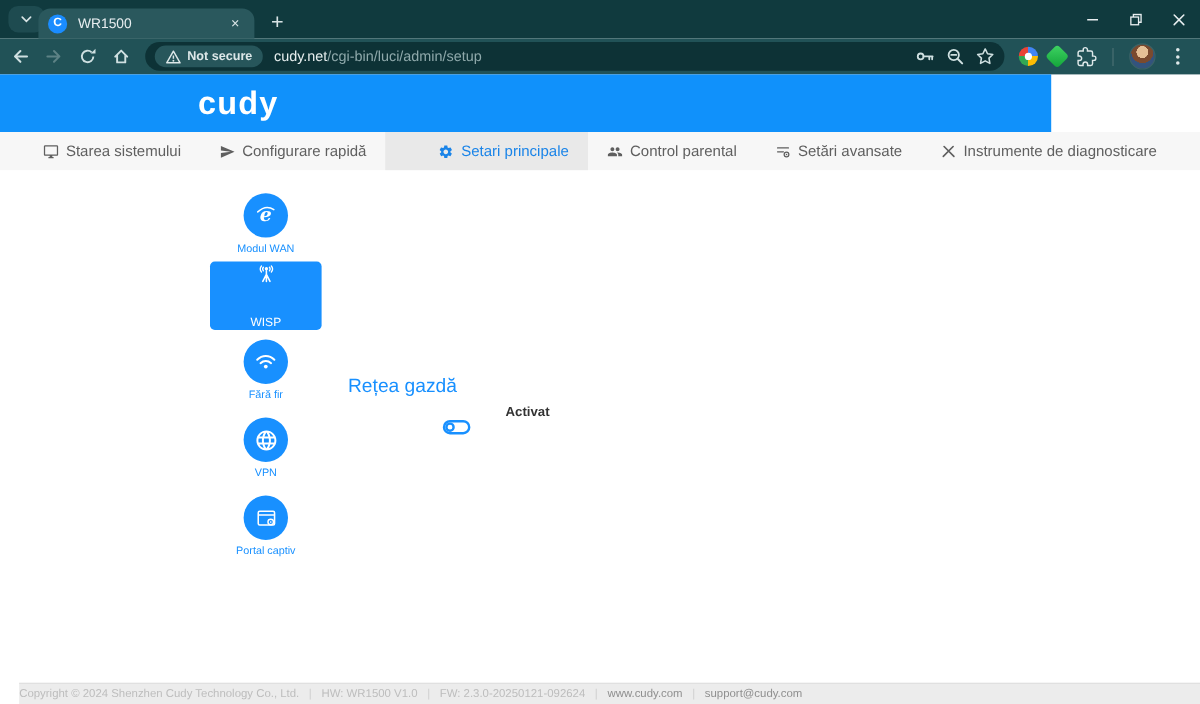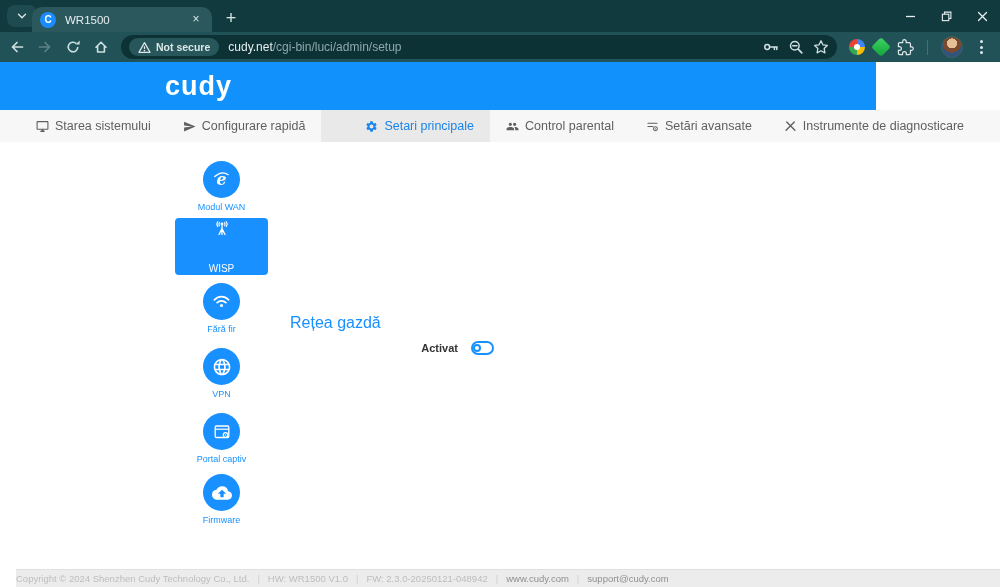--- a/index.html
+++ b/index.html
@@ -53,21 +53,21 @@
 
   .content{position:absolute;left:0;top:142px;width:1000px;height:427px;background:#fff;}
   .side{position:absolute;left:175px;top:0;width:93px;height:427px;}
   .side-item{position:absolute;left:0;right:0;display:flex;flex-direction:column;align-items:center;cursor:pointer;}
   .side-circle{width:37px;height:37px;border-radius:50%;background:var(--accent-blue);display:flex;align-items:center;justify-content:center;}
   .side-label{margin-top:4px;font-size:9px;color:var(--accent-blue);}
   .side-item.active{top:76px;height:57px;background:var(--accent-blue);border-radius:4px;justify-content:center;gap:20px;}
   .side-item.active .side-label{color:#fff;font-size:10px;margin-top:0;}
 
   .main-title{position:absolute;left:290px;top:172px;font-size:16px;color:var(--accent-blue);font-weight:400;}
-  .form-row{position:absolute;left:290px;top:196px;height:20px;display:flex;align-items:center;}
+  .form-row{position:absolute;left:290px;top:196px;height:20px;display:flex;align-items:center;flex-direction:column;}
   .form-label{width:168px;text-align:right;font-size:11px;font-weight:bold;color:#333;}
   .toggle{margin-left:13px;width:23px;height:14px;border:2px solid var(--accent-blue);border-radius:8px;background:#fff;display:flex;align-items:center;cursor:pointer;}
   .toggle .knob{width:8px;height:8px;border:2px solid var(--accent-blue);border-radius:50%;background:#fff;margin-left:0px;}
 
   .page-footer{position:absolute;left:16px;top:569px;width:1000px;height:18px;background:var(--footer-bg);border-top:1px solid #e0e0e0;display:flex;align-items:center;font-size:9.5px;color:#bdbdbd;white-space:nowrap;}
   .page-footer span + span::before{content:"|";margin:0 8px;color:#cfcfcf;}
   .page-footer .link{color:#8f8f8f;cursor:pointer;}
 </style>
 </head>
 <body>
@@ -263,41 +263,33 @@
           <svg width="20" height="20" viewBox="0 0 20 20">
               <rect x="3.2" y="4" width="13.6" height="11.5" rx="1.2" fill="none" stroke="#fff" stroke-width="1.3"></rect>
               <path d="M3.2 7.2h13.6" stroke="#fff" stroke-width="1.2"></path>
               <circle cx="13.6" cy="13" r="2.3" fill="#1890ff" stroke="#fff" stroke-width="1.2"></circle>
               <circle cx="13.6" cy="13" r="0.7" fill="#fff"></circle>
             </svg>
         </span>
         <span class="side-label">Portal captiv</span>
       </div>
 
-      <div class="side-item" style="top:332px">
-        <span class="side-circle">
-          <svg width="20" height="20" viewBox="0 0 24 24">
-              <path d="M19.35 10.04A7.49 7.49 0 0 0 12 4C9.11 4 6.6 5.64 5.35 8.04A5.994 5.994 0 0 0 0 14c0 3.31 2.69 6 6 6h13c2.76 0 5-2.24 5-5 0-2.64-2.05-4.78-4.65-4.96zM14 13v4h-4v-4H7l5-5 5 5h-3z" fill="#fff"></path>
-            </svg>
-        </span>
-        <span class="side-label">Firmware</span>
-      </div>
 
     </aside>
 
     <h1 class="main-title">Rețea gazdă</h1>
     <div class="form-row">
       <label class="form-label">Activat</label>
       <span class="toggle">
           <span class="knob"></span>
         </span>
     </div>
   </div>
 
   <footer class="page-footer">
     <span>Copyright © 2024 Shenzhen Cudy Technology Co., Ltd.</span>
     <span>HW: WR1500 V1.0</span>
-    <span>FW: 2.3.0-20250121-048942</span>
+    <span>FW: 2.3.0-20250121-092624</span>
     <span class="link">www.cudy.com</span>
     <span class="link">support@cudy.com</span>
   </footer>
 
 </div>
 
 </body></html>

